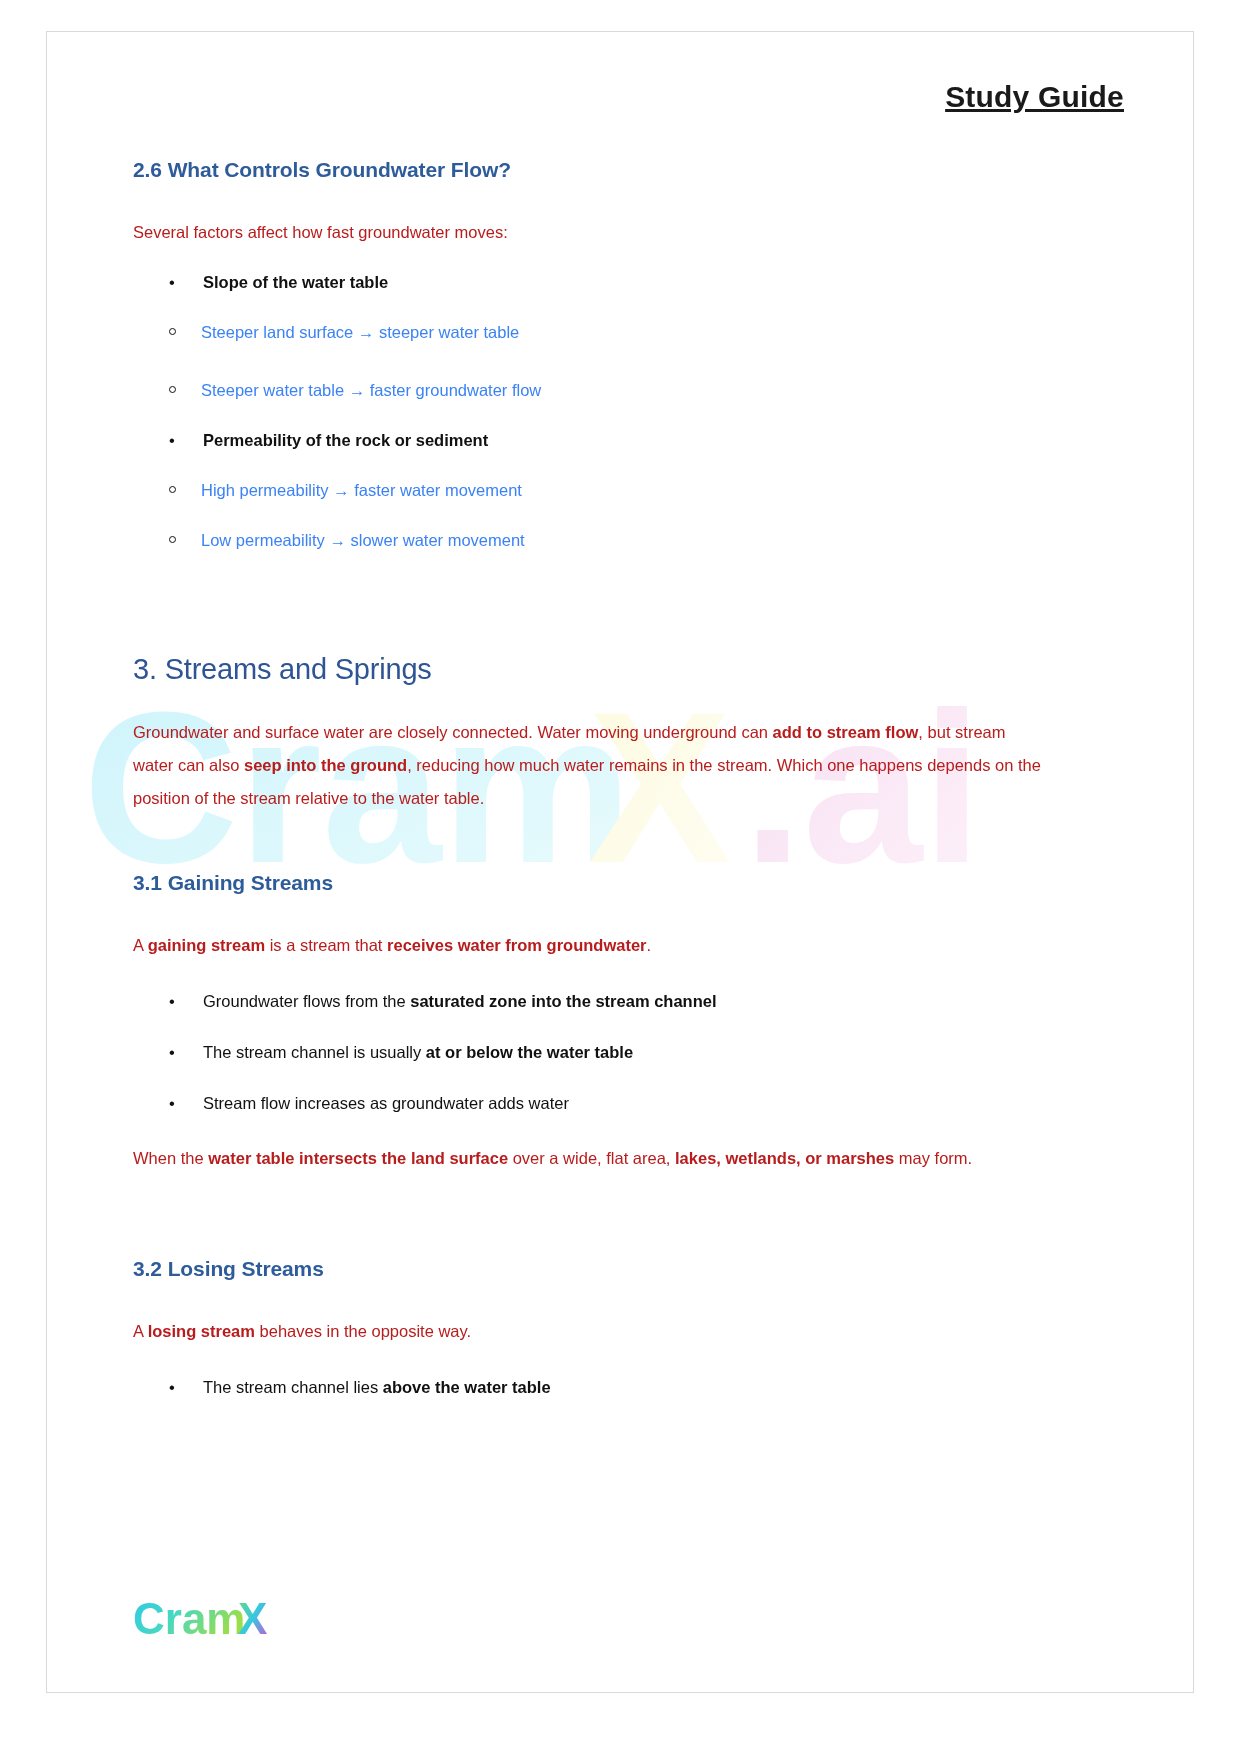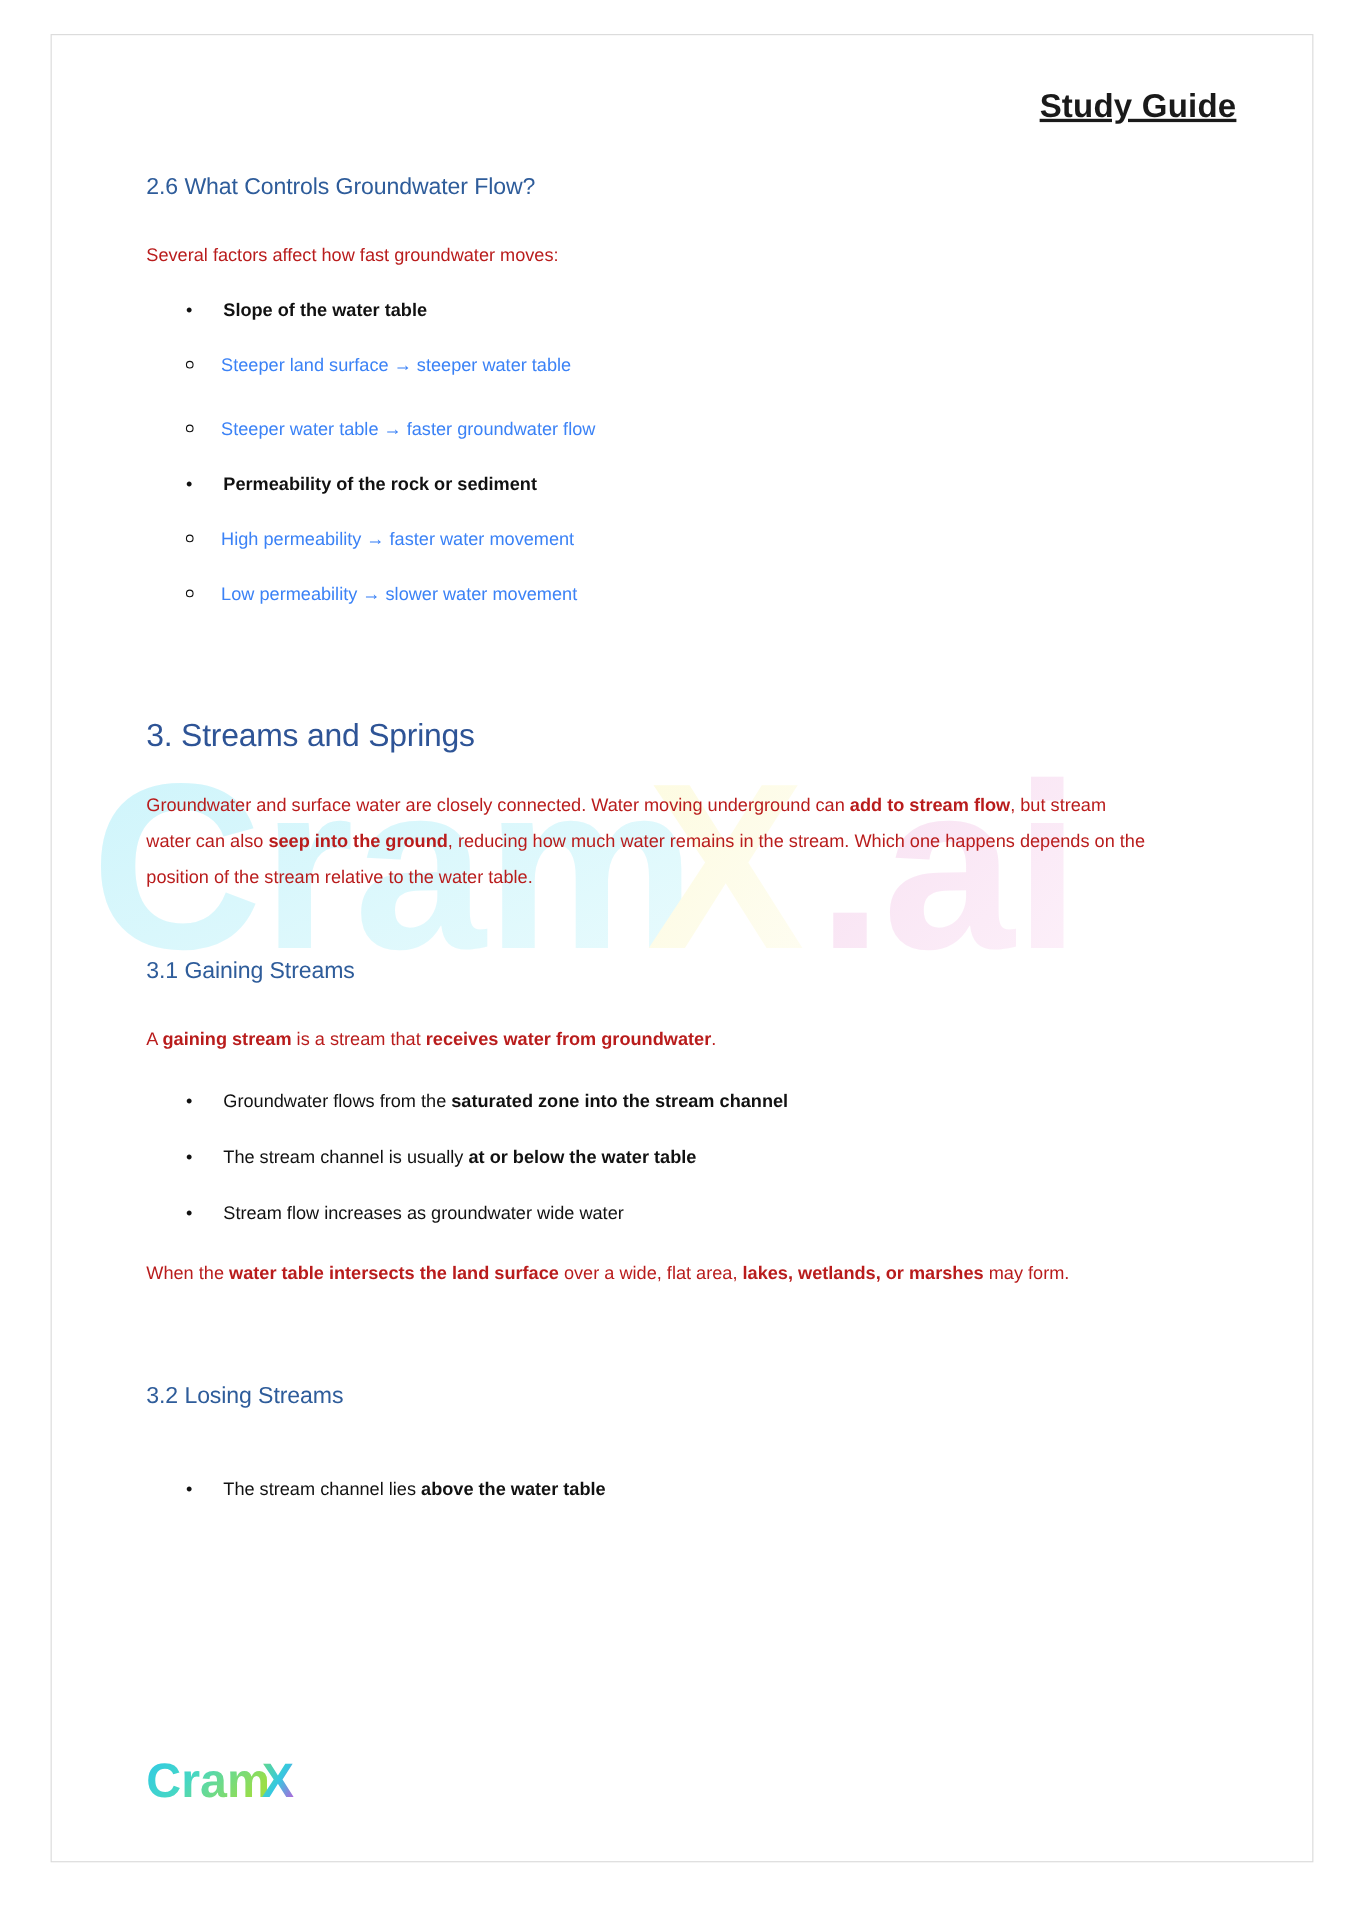--- a/index.html
+++ b/index.html
@@ -63,21 +63,21 @@
   .content {
     position: absolute;
     left: 86px;
     top: 126px;
     width: 912px;
     z-index: 2;
   }
 
   h2.sub-heading {
     font-size: 21px;
-    font-weight: normal;
+    font-weight: bold;
     color: #2e5c9a;
     margin: 0;
     padding: 0;
     letter-spacing: -0.1px;
   }
   h1.major-heading {
     font-size: 29px;
     font-weight: normal;
     color: #2e5496;
     margin: 0;
@@ -261,35 +261,36 @@
         <li>
           <span class="bullet-dot">•</span>
           <span>Groundwater flows from the </span><b>saturated zone into the stream channel</b>
         </li>
         <li style="margin-top:25px">
           <span class="bullet-dot">•</span>
           <span>The stream channel is usually </span><b>at or below the water table</b>
         </li>
         <li style="margin-top:25px">
           <span class="bullet-dot">•</span>
-          <span>Stream flow increases as groundwater wide water</span>
+          <span>Stream flow increases as groundwater adds water</span>
         </li>
       </ul>
 
       <div class="sp-26"></div>
 
       <p class="body-text"><span>When the </span><b>water table intersects the land surface</b><span> over a wide, flat area, </span><b>lakes, wetlands, or marshes</b><span> may form.</span></p>
 
       <div class="sp-70"></div>
       <div class="sp-12"></div>
 
       <h2 class="sub-heading">3.2 Losing Streams</h2>
 
       <div class="sp-34"></div>
 
+      <p class="body-text"><span>A </span><b>losing stream</b><span> behaves in the opposite way.</span></p>
 
       <div class="sp-26"></div>
 
       <ul class="lvl1">
         <li>
           <span class="bullet-dot">•</span>
           <span>The stream channel lies </span><b>above the water table</b>
         </li>
       </ul>
 

